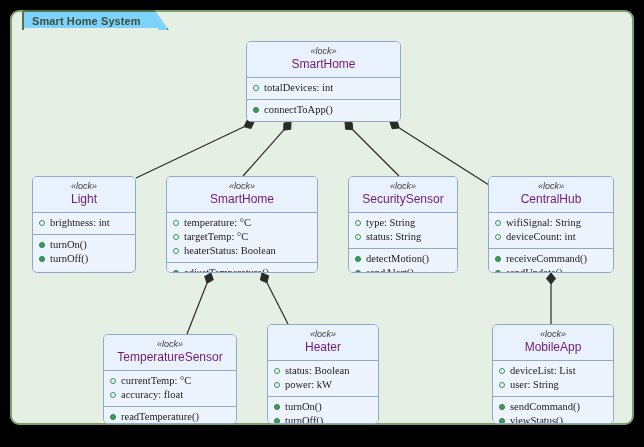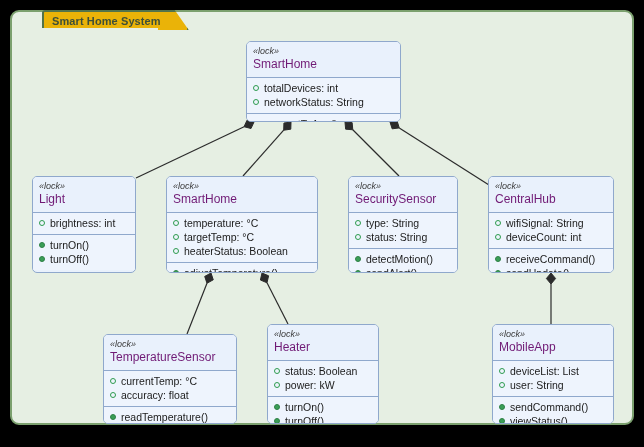--- a/index.html
+++ b/index.html
@@ -13,30 +13,29 @@
   
   #frame{
     position:absolute;left:10px;top:10px;width:624px;height:415px;
     background:#e6efe3;
     border:2px solid #7ba06e;
     border-radius:9px;
     box-sizing:border-box;
   }
   #frame-tab{
     position:absolute;left:22px;top:10px;height:20px;
-    background:#eab308;
+    background:#7dd3fc;
     border:2px solid #52734a;
     border-bottom:none;
     border-radius:3px 0 0 0;
     box-sizing:border-box;
     padding:0 26px 0 8px;
     display:flex;align-items:center;
     clip-path:polygon(0 0, calc(100% - 14px) 0, 100% 100%, 0 100%);
     z-index:4;
-    margin-left:20px;
   }
   #frame-tab-label{
     font-size:11px;font-weight:bold;color:#3d4f39;
     letter-spacing:.1px;white-space:nowrap;
   }
   #frame-tab-mask{
     position:absolute;left:24px;top:28px;width:134px;height:4px;
     background:#e6efe3;z-index:5;
   }
 
@@ -48,39 +47,40 @@
     position:absolute;
     background:#e9f1fc;
     border:1px solid #8fa8cc;
     border-radius:5px;
     box-sizing:border-box;
     z-index:8;
     overflow:hidden;
   }
   .b-head{
     padding:4px 6px 5px 6px;
+    text-align:center;
     background:#e9f1fc;
   }
   .b-stereo{
     font-size:9px;font-style:italic;color:#3c3c3c;
     line-height:11px;
   }
   .b-name{
     font-size:12px;color:#701a75;line-height:15px;
     white-space:nowrap;
   }
   .b-sec{
     border-top:1px solid #8fa8cc;
     padding:3px 5px 4px 6px;
     background:#eef4fd;
   }
   .b-row{
     display:flex;align-items:center;
     font-size:10.5px;color:#1b1b1b;
-    line-height:14px;white-space:nowrap;
+    line-height:14px;white-space:nowrap;font-family:Liberation Serif, serif;
   }
   .dot{
     width:6px;height:6px;border-radius:50%;
     margin-right:5px;flex:0 0 auto;
     box-sizing:border-box;
   }
   .dot.attr{background:#eef4fd;border:1.3px solid #2e9b4f;}
   .dot.op{background:#3a9e57;border:1.3px solid #2e8046;}
 </style>
 </head>
@@ -129,24 +129,20 @@
       <div class="block" style="left: 246px; top: 41px; width: 155px; height: 81px;">
         <div class="b-head">
           <div class="b-stereo">«lock»</div>
           <div class="b-name">SmartHome</div>
         </div>
         <div class="b-sec">
           <div class="b-row">
             <span class="dot attr"></span>
             <span>totalDevices: int</span>
           </div>
-          <div class="b-row">
-            <span class="dot attr"></span>
-            <span>networkStatus: String</span>
-          </div>
         </div>
         <div class="b-sec">
           <div class="b-row">
             <span class="dot op"></span>
             <span>connectToApp()</span>
           </div>
         </div>
       </div>
       <div class="block" style="left: 32px; top: 176px; width: 104px; height: 97px;">
         <div class="b-head">

